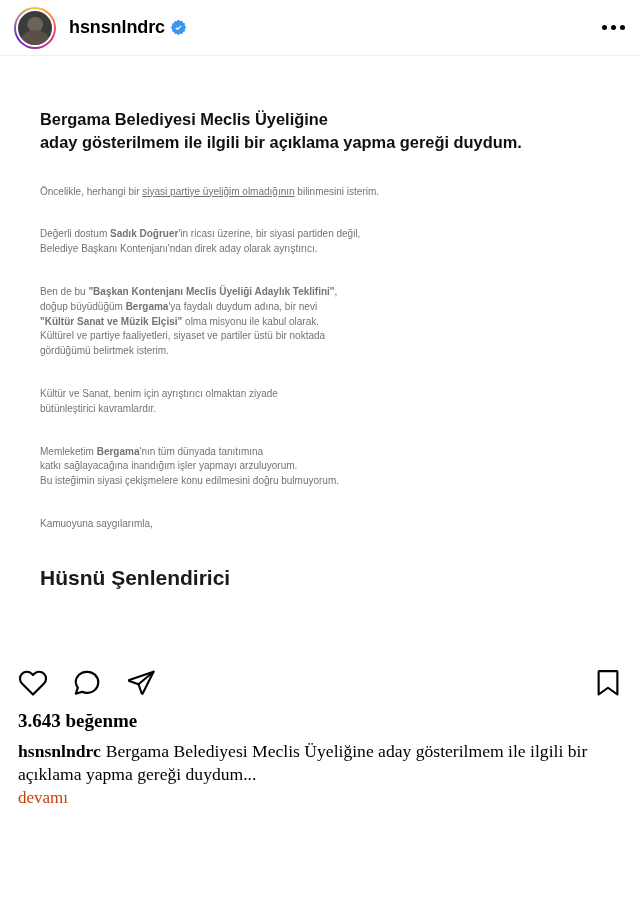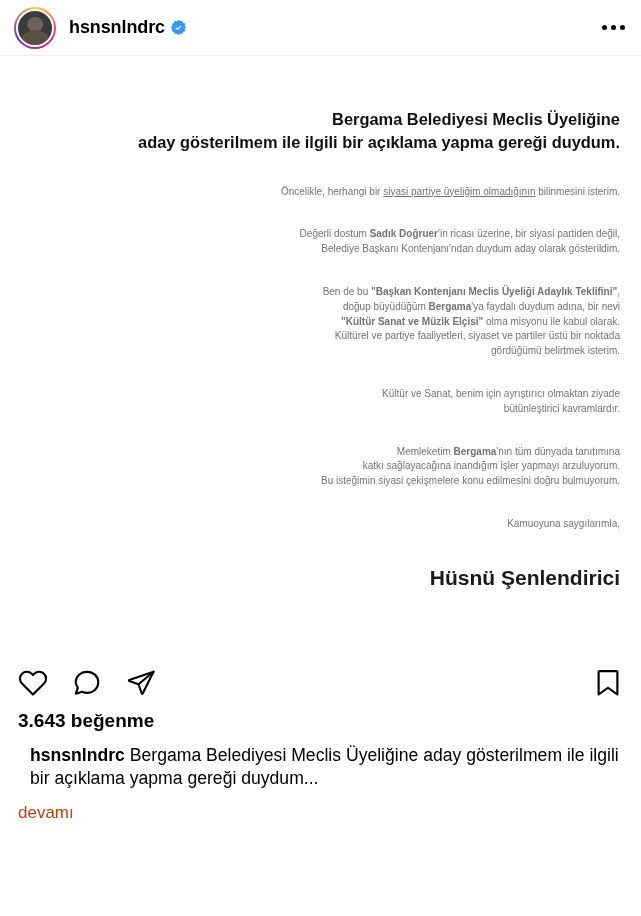--- a/index.html
+++ b/index.html
@@ -93,21 +93,21 @@
     width: 5px;
     height: 5px;
     border-radius: 50%;
     background: #000;
     display: block;
   }
 
   
   .post-body {
     padding: 52px 21px 30px 40px;
-    text-align: right;
+    text-align: left;
     color: #1a1a1a;
   }
   .para {
     font-size: 10px;
     line-height: 1.48;
     margin: 0 0 28px 0;
     color: #737373;
   }
   .para:last-child { margin-bottom: 0; }
   .title {
@@ -143,32 +143,33 @@
     margin-left: auto;
     margin-right: 0;
     cursor: pointer;
     display: flex;
     align-items: center;
   }
 
   
   .meta {
     padding: 2px 6px 0 18px;
+    font-family: Liberation Serif, serif;
   }
   .likes {
     font-size: 19px;
     font-weight: bold;
     margin: 6px 0 8px 0;
     color: #000;
   }
   .caption {
     font-size: 17.6px;
     line-height: 1.33;
     color: #000;
-    margin: 12px;
+    margin: 0;
   }
   .caption .cap-user {
     font-weight: bold;
     margin-right: 5px;
   }
   .more-link {
     font-size: 17px;
     color: #c2410c;
     margin: 1px 0 0 0;
     cursor: pointer;
@@ -203,21 +204,21 @@
     <span>Bergama Belediyesi Meclis Üyeliğine</span><br>
     <span>aday gösterilmem ile ilgili bir açıklama yapma gereği duydum.</span>
   </div>
 
   <p class="para">
     <span>Öncelikle, herhangi bir </span><span class="u">siyasi partiye üyeliğim olmadığının</span><span> bilinmesini isterim.</span>
   </p>
 
   <p class="para">
     <span>Değerli dostum </span><span class="b">Sadık Doğruer</span><span>'in ricası üzerine, bir siyasi partiden değil,</span><br>
-    <span>Belediye Başkanı Kontenjanı'ndan duydum aday olarak gösterildim.</span>
+    <span>Belediye Başkanı Kontenjanı'ndan direk aday olarak ayrıştırıcı.</span>
   </p>
 
   <p class="para">
     <span>Ben de bu </span><span class="b">"Başkan Kontenjanı Meclis Üyeliği Adaylık Teklifini"</span><span>,</span><br>
     <span>doğup büyüdüğüm </span><span class="b">Bergama</span><span>'ya faydalı duydum adına, bir nevi</span><br>
     <span class="b">"Kültür Sanat ve Müzik Elçisi"</span><span> olma misyonu ile kabul olarak.</span><br>
     <span>Kültürel ve partiye faaliyetleri, siyaset ve partiler üstü bir noktada</span><br>
     <span>gördüğümü belirtmek isterim.</span>
   </p>
 

